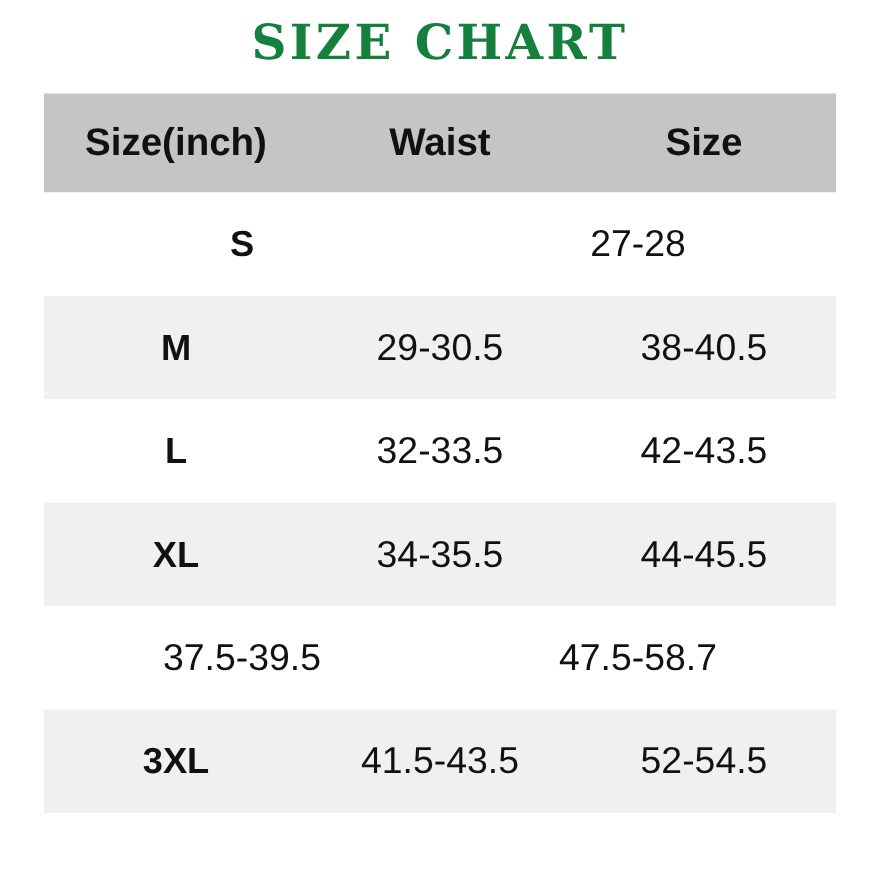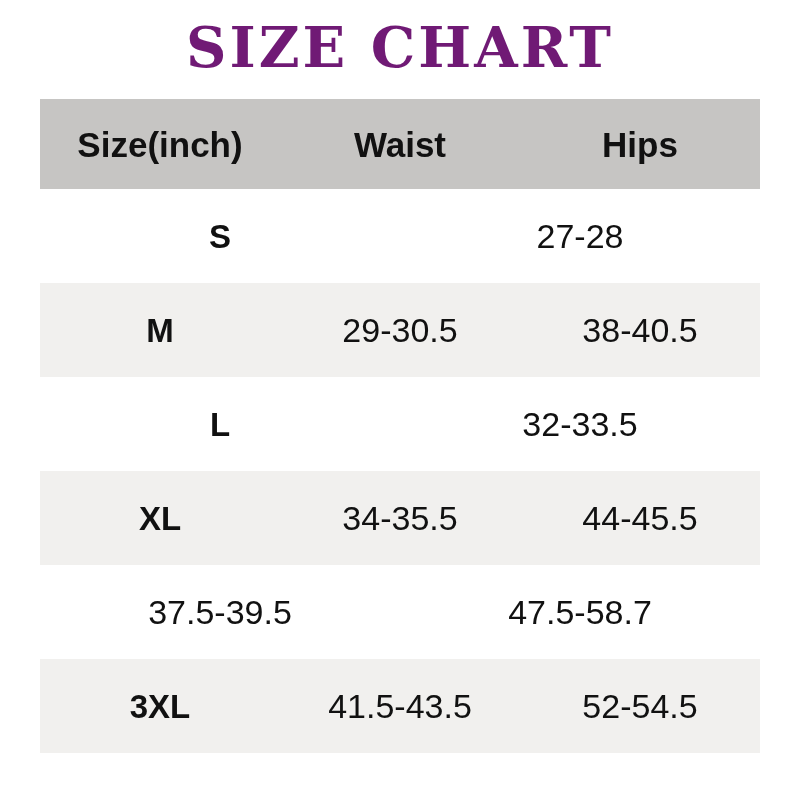--- a/index.html
+++ b/index.html
@@ -16,24 +16,24 @@
   .page {
     width: 800px;
     height: 800px;
     background: #ffffff;
   }
   .title {
     margin: 14px 0 0 0;
     text-align: center;
     font-family: "DejaVu Serif", "Liberation Serif", serif;
     font-weight: 700;
-    font-size: 56px;
+    font-size: 44px;
     line-height: 1.2;
     letter-spacing: 3px;
-    color: #701a75;
+    color: #15803d;
   }
   .size-table {
     width: 720px;
     margin: 18px auto 0 auto;
   }
   .row {
     display: flex;
     align-items: center;
     height: 94px;
     background: #ffffff;
@@ -66,37 +66,38 @@
 
 <div class="page">
 
   <h1 class="title">SIZE CHART</h1>
 
   <div class="size-table">
 
     <div class="row header">
       <div class="cell">Size(inch)</div>
       <div class="cell">Waist</div>
-      <div class="cell">Hips</div>
+      <div class="cell">Size</div>
     </div>
 
     <div class="row">
       <div class="cell size-cell">S</div>
       <div class="cell">27-28</div>
     </div>
 
     <div class="row">
       <div class="cell size-cell">M</div>
       <div class="cell">29-30.5</div>
       <div class="cell">38-40.5</div>
     </div>
 
     <div class="row">
       <div class="cell size-cell">L</div>
       <div class="cell">32-33.5</div>
+      <div class="cell">42-43.5</div>
     </div>
 
     <div class="row">
       <div class="cell size-cell">XL</div>
       <div class="cell">34-35.5</div>
       <div class="cell">44-45.5</div>
     </div>
 
     <div class="row">
       <div class="cell">37.5-39.5</div>

